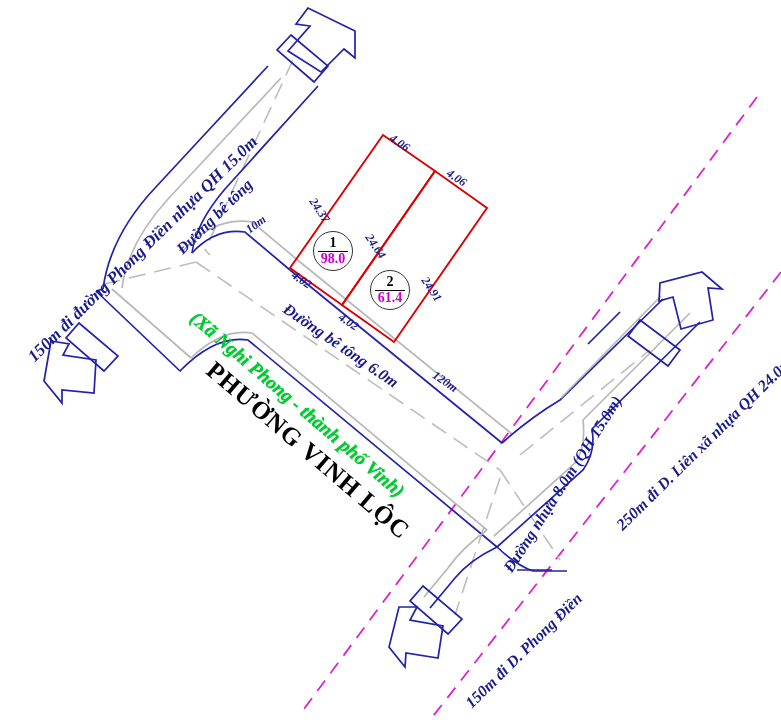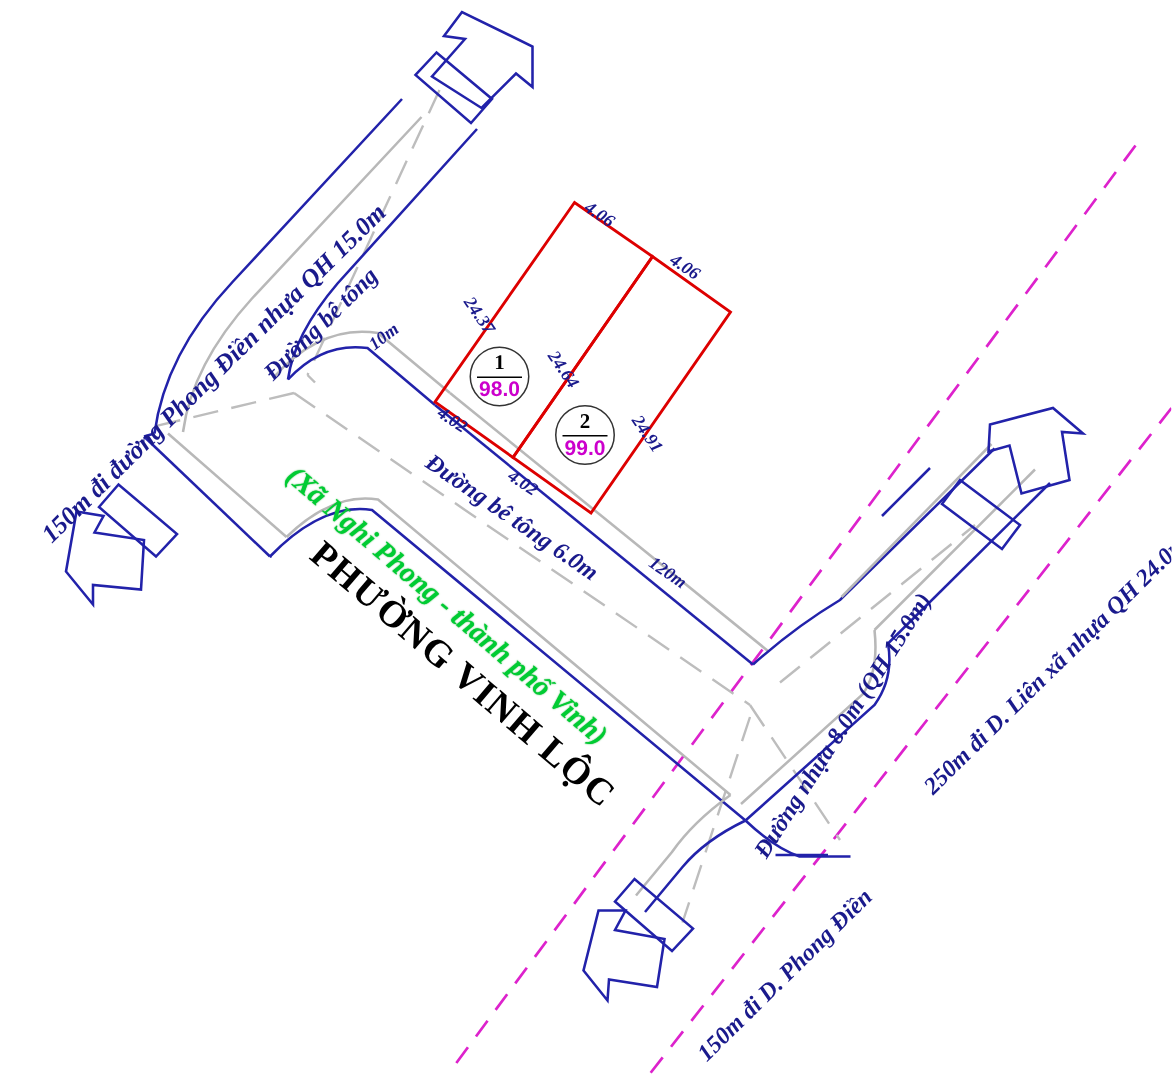--- a/index.html
+++ b/index.html
@@ -7,21 +7,21 @@
   body{width:781px;height:720px;overflow:hidden;font-family:"Liberation Serif",serif;}
   #stage{position:relative;width:781px;height:720px;background:#fff;}
   svg{position:absolute;left:0;top:0;}
   .lbl{position:absolute;white-space:nowrap;transform-origin:0 0;pointer-events:none;}
   .blue-road-name{color:#1a1a8c;font-weight:bold;font-style:italic;font-family:"Liberation Serif",serif;}
   .dim{color:#1a1a8c;font-weight:bold;font-style:italic;font-size:12px;font-family:"Liberation Serif",serif;}
   .green-name{color:#00cc33;font-weight:bold;font-style:italic;font-family:"Liberation Serif",serif;font-size:19px;
                text-shadow:0 0 1px #00aa22;}
   .ward-name{color:#000;font-weight:bold;font-family:"Liberation Serif",serif;font-size:25px;letter-spacing:1px;}
   .parcel-id{font-family:"Liberation Serif",serif;font-weight:bold;font-size:14px;color:#000;text-align:center;line-height:1.05;}
-  .parcel-area{font-family:Liberation Sans, sans-serif;font-weight:bold;font-size:14px;color:#cc00cc;line-height:1.05;}
+  .parcel-area{font-family:Liberation Serif, serif;font-weight:bold;font-size:14px;color:#cc00cc;line-height:1.05;}
   .pcircle{position:absolute;border:1.2px solid #333;border-radius:50%;background:transparent;
            display:flex;flex-direction:column;align-items:center;justify-content:center;}
   .pdiv{width:80%;height:1px;background:#000;margin:0;}
   .red-dim{color:#1a1a8c;font-weight:bold;font-style:italic;font-size:12px;}
 </style>
 </head>
 <body>
 
 <div id="stage">
 
@@ -193,16 +193,16 @@
 
   <div class="pcircle" style="left:313px; top:231px; width:38px; height:38px;">
     <div class="parcel-id">1</div>
     <div class="pdiv"></div>
     <div class="parcel-area">98.0</div>
   </div>
 
   <div class="pcircle" style="left:370px; top:270px; width:38px; height:38px;">
     <div class="parcel-id">2</div>
     <div class="pdiv"></div>
-    <div class="parcel-area">99.0</div>
+    <div class="parcel-area">61.4</div>
   </div>
 
 </div>
 
 </body></html>

